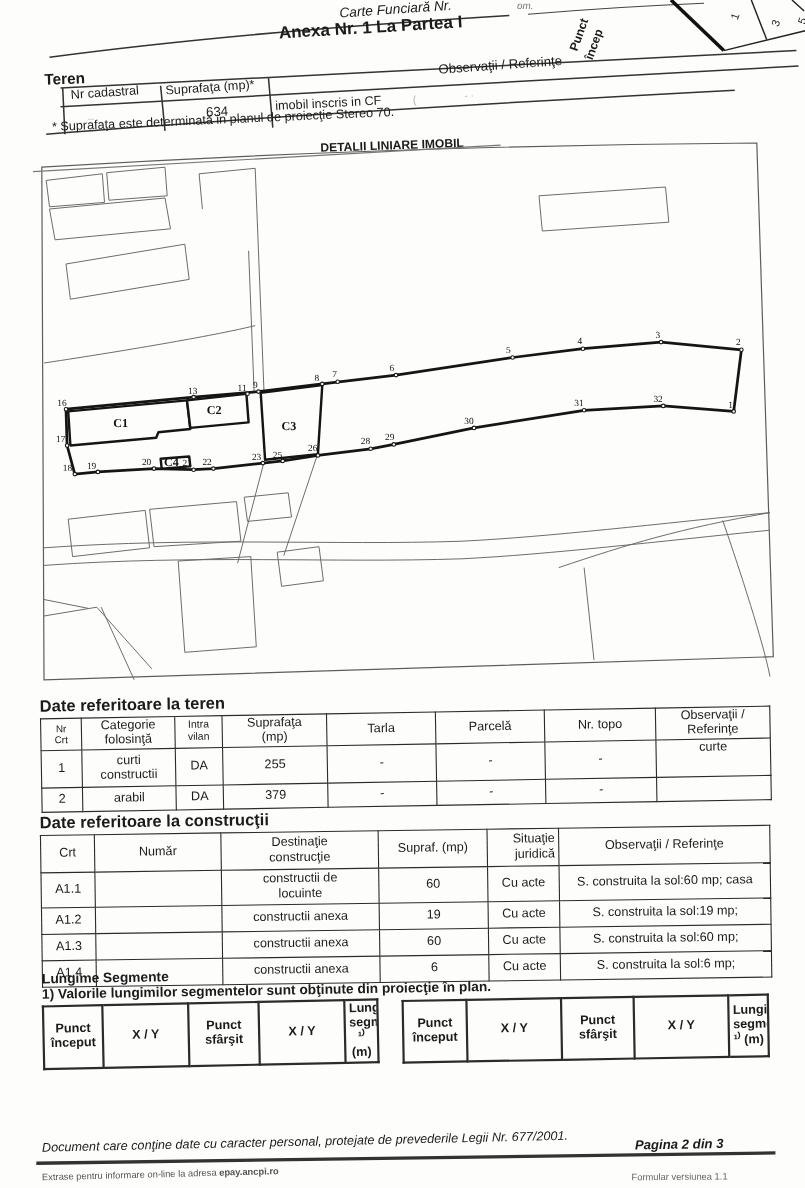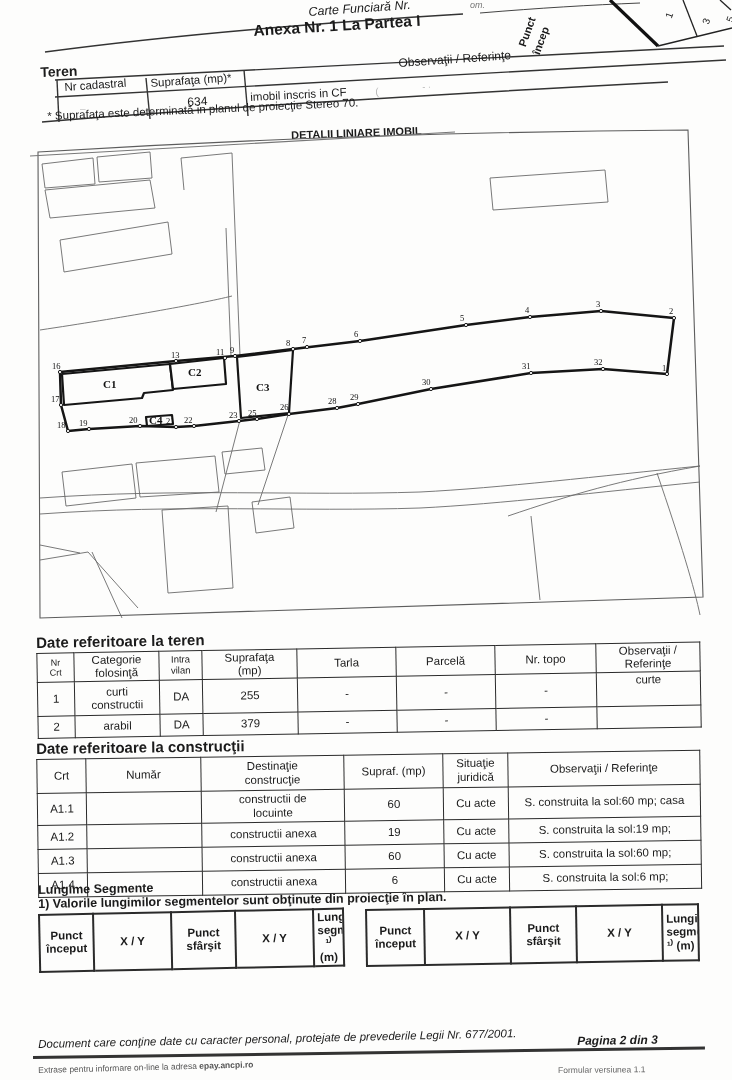--- a/index.html
+++ b/index.html
@@ -215,21 +215,21 @@
   <div class="abs" style="left:36px;top:740px;transform:rotate(-0.8deg)">
     <div class="sec-title">Date referitoare la construcţii</div>
     <table class="scan" style="width:664px;margin-top:2px">
       <tbody>
           <tr style="height:34px">
         <th style="width:42px">Crt</th>
         <th style="width:108px">Număr</th>
         <th style="width:136px">Destinaţie
 construcţie</th>
         <th style="width:92px">Supraf. (mp)</th>
-        <th style="width:58px;text-align:center">Situaţie
+        <th style="width:58px;text-align:right">Situaţie
 juridică</th>
         <th>Observaţii / Referinţe</th>
       </tr>
       <tr style="height:32px">
         <td>A1.1</td>
         <td></td>
         <td>constructii de
 locuinte</td>
         <td>60</td>
         <td class="left">Cu acte</td>
@@ -295,15 +295,15 @@
 ¹⁾ (m)</th>
       </tr>
     </tbody>
       </table>
   </div>
 
   <div class="abs" style="left:38px;top:1038px;font-size:11.5px;font-style:italic;transform:rotate(-1.3deg)">Document care conţine date cu caracter personal, protejate de prevederile Legii Nr. 677/2001.</div>
   <div class="abs" style="left:577px;top:1034px;font-size:12px;font-weight:bold;font-style:italic;transform:rotate(-1deg)">Pagina 2 din 3</div>
   <div class="abs" style="left:33px;top:1056px;width:672px;height:2.6px;background:#333;transform:rotate(-0.8deg)"></div>
   <div class="abs" style="left:38px;top:1065px;font-size:8.5px;color:#555;transform:rotate(-1.5deg)"><span>Extrase pentru informare on-line la adresa </span><b>epay.ancpi.ro</b></div>
-  <div class="abs" style="left:558px;top:1065px;font-size:8.5px;color:#666;transform:rotate(-0.5deg)">Formular versiunea 1.1</div>
+  <div class="abs" style="left:574px;top:1065px;font-size:8.5px;color:#666;transform:rotate(-0.5deg)">Formular versiunea 1.1</div>
 
 </div>
 
 </body></html>

